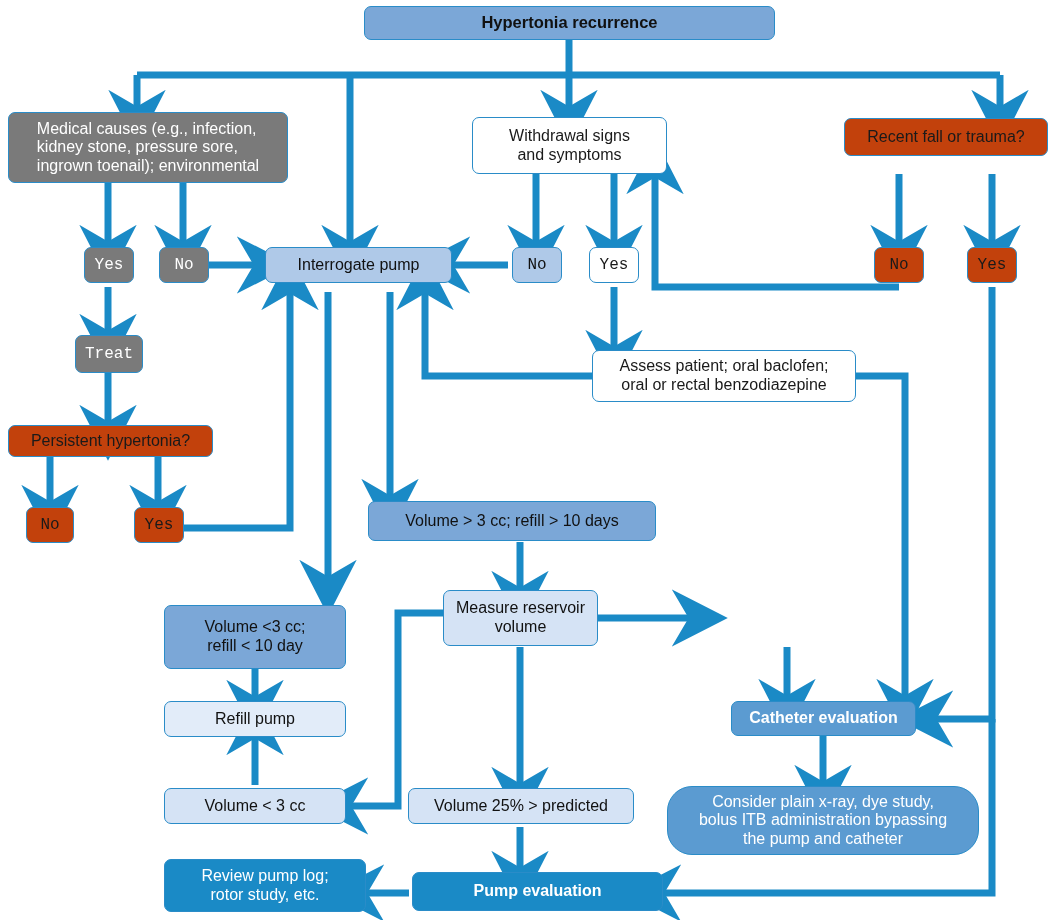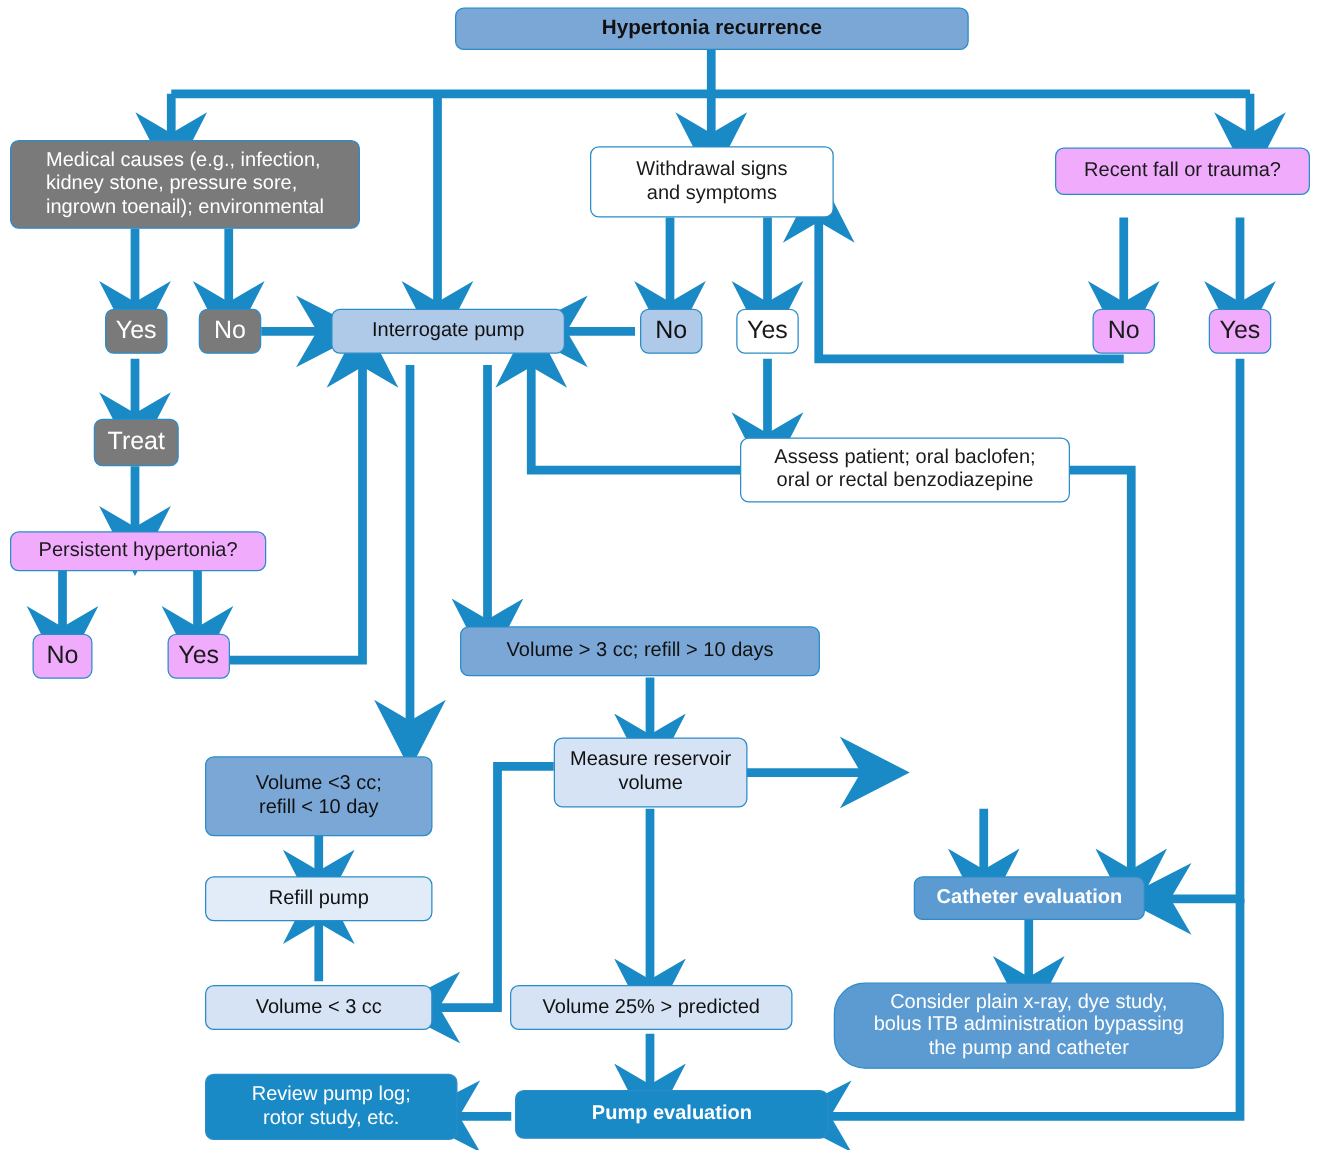--- a/index.html
+++ b/index.html
@@ -5,34 +5,34 @@
   html,body{margin:0;padding:0;background:#ffffff;}
   #stage{position:relative;width:1056px;height:920px;background:#fff;
          font-family:"Liberation Sans","DejaVu Sans",sans-serif;overflow:hidden;}
   #wires{position:absolute;left:0;top:0;width:1056px;height:920px;}
   .node{position:absolute;box-sizing:border-box;display:flex;align-items:center;
         justify-content:center;text-align:center;border-radius:7px;
         border:1.5px solid #2a8cc8;line-height:1.16;}
   .node span{display:block;white-space:pre-line;}
   
   .t-gray   {background:#7a7a7a;color:#ffffff;}
-  .t-gray2  {background:#f0abfc;color:#1a1a1a;}
+  .t-gray2  {background:#c2410c;color:#1a1a1a;}
   .t-white  {background:#ffffff;color:#1a1a1a;}
   .t-head   {background:#7ba7d7;color:#111111;font-weight:bold;}
   .t-mid    {background:#7ba7d7;color:#111111;}
   .t-lblue  {background:#afc9e8;color:#111111;}
   .t-pale   {background:#d5e3f5;color:#111111;}
   .t-paler  {background:#e2ecf9;color:#111111;}
   .t-steel  {background:#5b9bd1;color:#ffffff;border-radius:25px;}
   .t-solid  {background:#1a8ac6;color:#ffffff;}
   .t-solidb {background:#1a8ac6;color:#ffffff;font-weight:bold;}
   .t-steelb {background:#5b9bd1;color:#ffffff;font-weight:bold;}
   .sz-lg  {font-size:16.5px;}
   .sz-md  {font-size:16px;}
-  .sz-pill{font-size:20px;}
+  .sz-pill{font-size:16px;font-family:Liberation Mono, monospace;}
 </style>
 </head>
 <body>
 
 <div id="stage">
 
   <svg id="wires" viewBox="0 0 1056 920" xmlns="http://www.w3.org/2000/svg">
     <defs>
       <marker id="ah" markerWidth="9" markerHeight="9" refX="2.6" refY="4.5" orient="auto" markerUnits="strokeWidth">
         <path d="M0,0.4 L8,4.5 L0,8.6 L2.4,4.5 Z" fill="#1a8ac6"></path>

